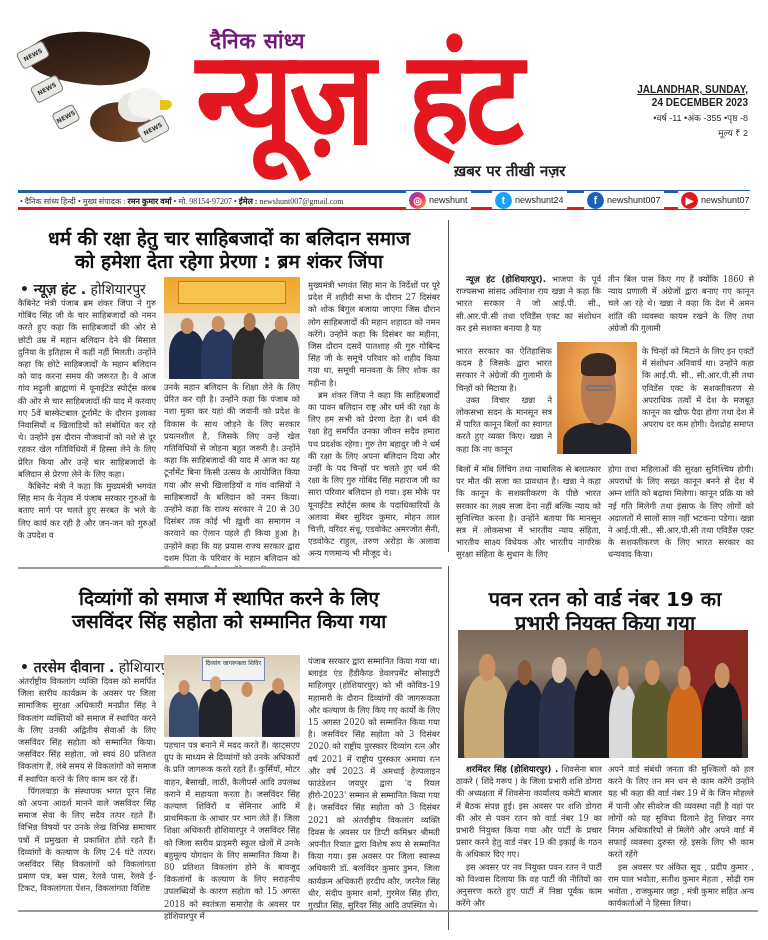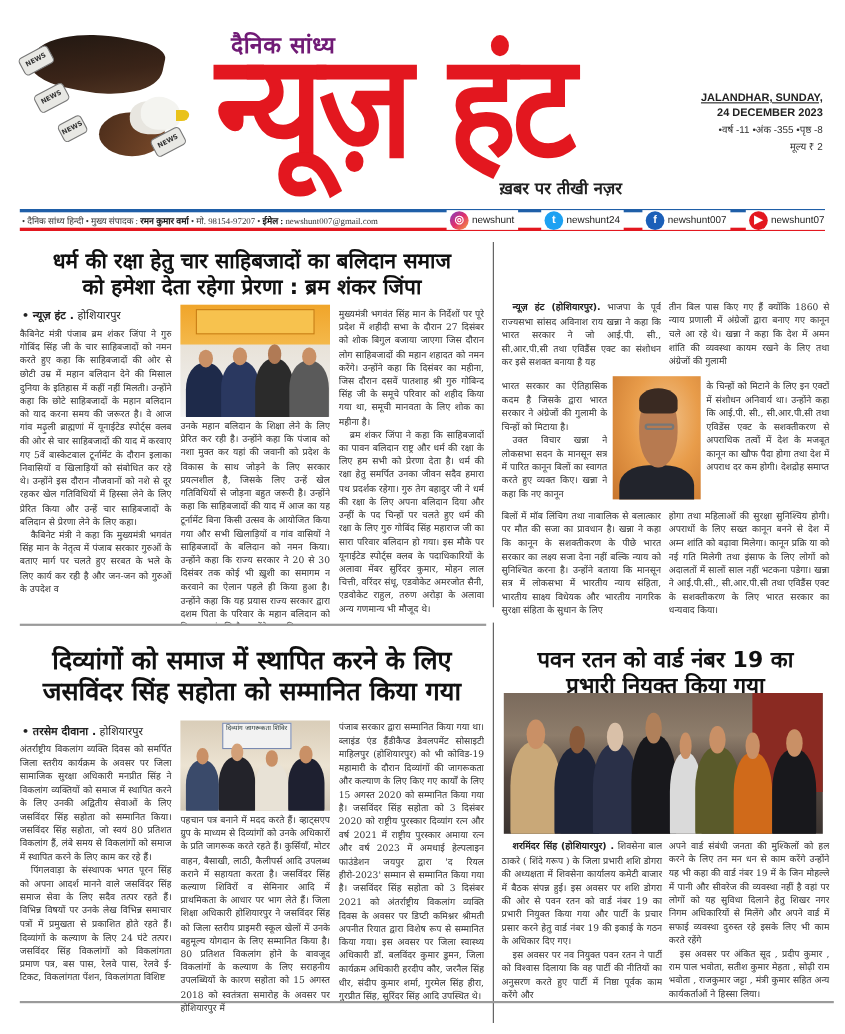--- a/index.html
+++ b/index.html
@@ -39,21 +39,21 @@
   .social { position: absolute; top: 1px; height: 18px; display: flex; align-items: center; gap: 3px; font-size: 9px; color: #222; font-family: "Liberation Sans", sans-serif; background: #fff; padding: 0 3px; }
   .sico { width: 17px; height: 17px; border-radius: 50%; display: inline-flex; align-items: center; justify-content: center; color: #fff; font-size: 10px; font-weight: bold; }
   .sico.ig { background: linear-gradient(135deg, #7b3fc4, #e1306c, #f7a23a); }
   .sico.tw { background: #1da1f2; }
   .sico.fb { background: #1b5fb8; }
   .sico.yt { background: #e3171f; }
 
   
   .article { position: absolute; margin-top: 13px; }
   .headline { font-weight: bold; color: #111; text-align: center; line-height: 1.22; }
-  .byline { font-size: 10px; color: #222; }
+  .byline { font-size: 14px; color: #222; }
   .byline b { font-weight: bold; }
   .body-text { font-family: "DejaVu Serif", serif; font-size: 8.3px; line-height: 12.2px; color: #333; text-align: justify; }
   .body-text p { text-indent: 0; }
   .body-text p.ind { text-indent: 10px; }
   .col { position: absolute; overflow: hidden; }
   .photo { position: absolute; overflow: hidden; }
   .vrule { position: absolute; width: 1px; background: #555; }
   .hrule { position: absolute; height: 2px; background: #9a9a9a; }
 
   
@@ -186,21 +186,21 @@
     <p>के चिन्हों को मिटाने के लिए इन एक्टों में संशोधन अनिवार्य था। उन्होंने कहा कि आई.पी. सी., सी.आर.पी.सी तथा एविडेंस एक्ट के सशक्तीकरण से अपराधिक तत्वों में देश के मजबूत कानून का खौफ पैदा होगा तथा देश में अपराध दर कम होगी। देशद्रोह समाप्त</p>
   </div>
   <div class="col body-text" style="left:152px;top:236px;width:146px;height:104px;">
     <p>होगा तथा महिलाओं की सुरक्षा सुनिश्चिय होगी। अपराधों के लिए सख्त कानून बनने से देश में अम्न शांति को बढ़ावा मिलेगा। कानून प्रक्रि या को नई गति मिलेगी तथा इंसाफ के लिए लोगों को अदालतों में सालों साल नहीं भटकना पडेगा। खन्ना ने आई.पी.सी., सी.आर.पी.सी तथा एविडैंस एक्ट के सशक्तीकरण के लिए भारत सरकार का धन्यवाद किया।</p>
   </div>
 </article>
 
 <div class="hrule" style="left:18px;top:567px;width:424px;"></div>
 
 <article class="article" style="left:18px;top:574px;width:422px;height:356px;">
-  <h1 class="headline" style="font-size:23px;width:422px;">
+  <h1 class="headline" style="font-size:19px;width:422px;">
     <span>दिव्यांगों को समाज में स्थापित करने के लिए</span><br>
     <span>जसविंदर सिंह सहोता को सम्मानित किया गया</span>
   </h1>
   <div class="byline" style="position:absolute;left:2px;top:70px;">
     <b>• तरसेम दीवाना .</b>
     <span>होशियारपुर</span>
   </div>
   <div class="col body-text" style="left:0;top:88px;width:138px;height:256px;">
     <p>अंतर्राष्ट्रीय विकलांग व्यक्ति दिवस को समर्पित जिला स्तरीय कार्यक्रम के अवसर पर जिला सामाजिक सुरक्षा अधिकारी मनप्रीत सिंह ने विकलांग व्यक्तियों को समाज में स्थापित करने के लिए उनकी अद्वितीय सेवाओं के लिए जसविंदर सिंह सहोता को सम्मानित किया। जसविंदर सिंह सहोता, जो स्वयं 80 प्रतिशत विकलांग हैं, लंबे समय से विकलांगों को समाज में स्थापित करने के लिए काम कर रहे हैं।</p>
     <p class="ind">पिंगलवाड़ा के संस्थापक भगत पूरन सिंह को अपना आदर्श मानने वाले जसविंदर सिंह समाज सेवा के लिए सदैव तत्पर रहते हैं। विभिन्न विषयों पर उनके लेख विभिन्न समाचार पत्रों में प्रमुखता से प्रकाशित होते रहते हैं। दिव्यांगों के कल्याण के लिए 24 घंटे तत्पर। जसविंदर सिंह विकलांगों को विकलांगता प्रमाण पत्र, बस पास, रेलवे पास, रेलवे ई-टिकट, विकलांगता पेंशन, विकलांगता विशिष्ट</p>

